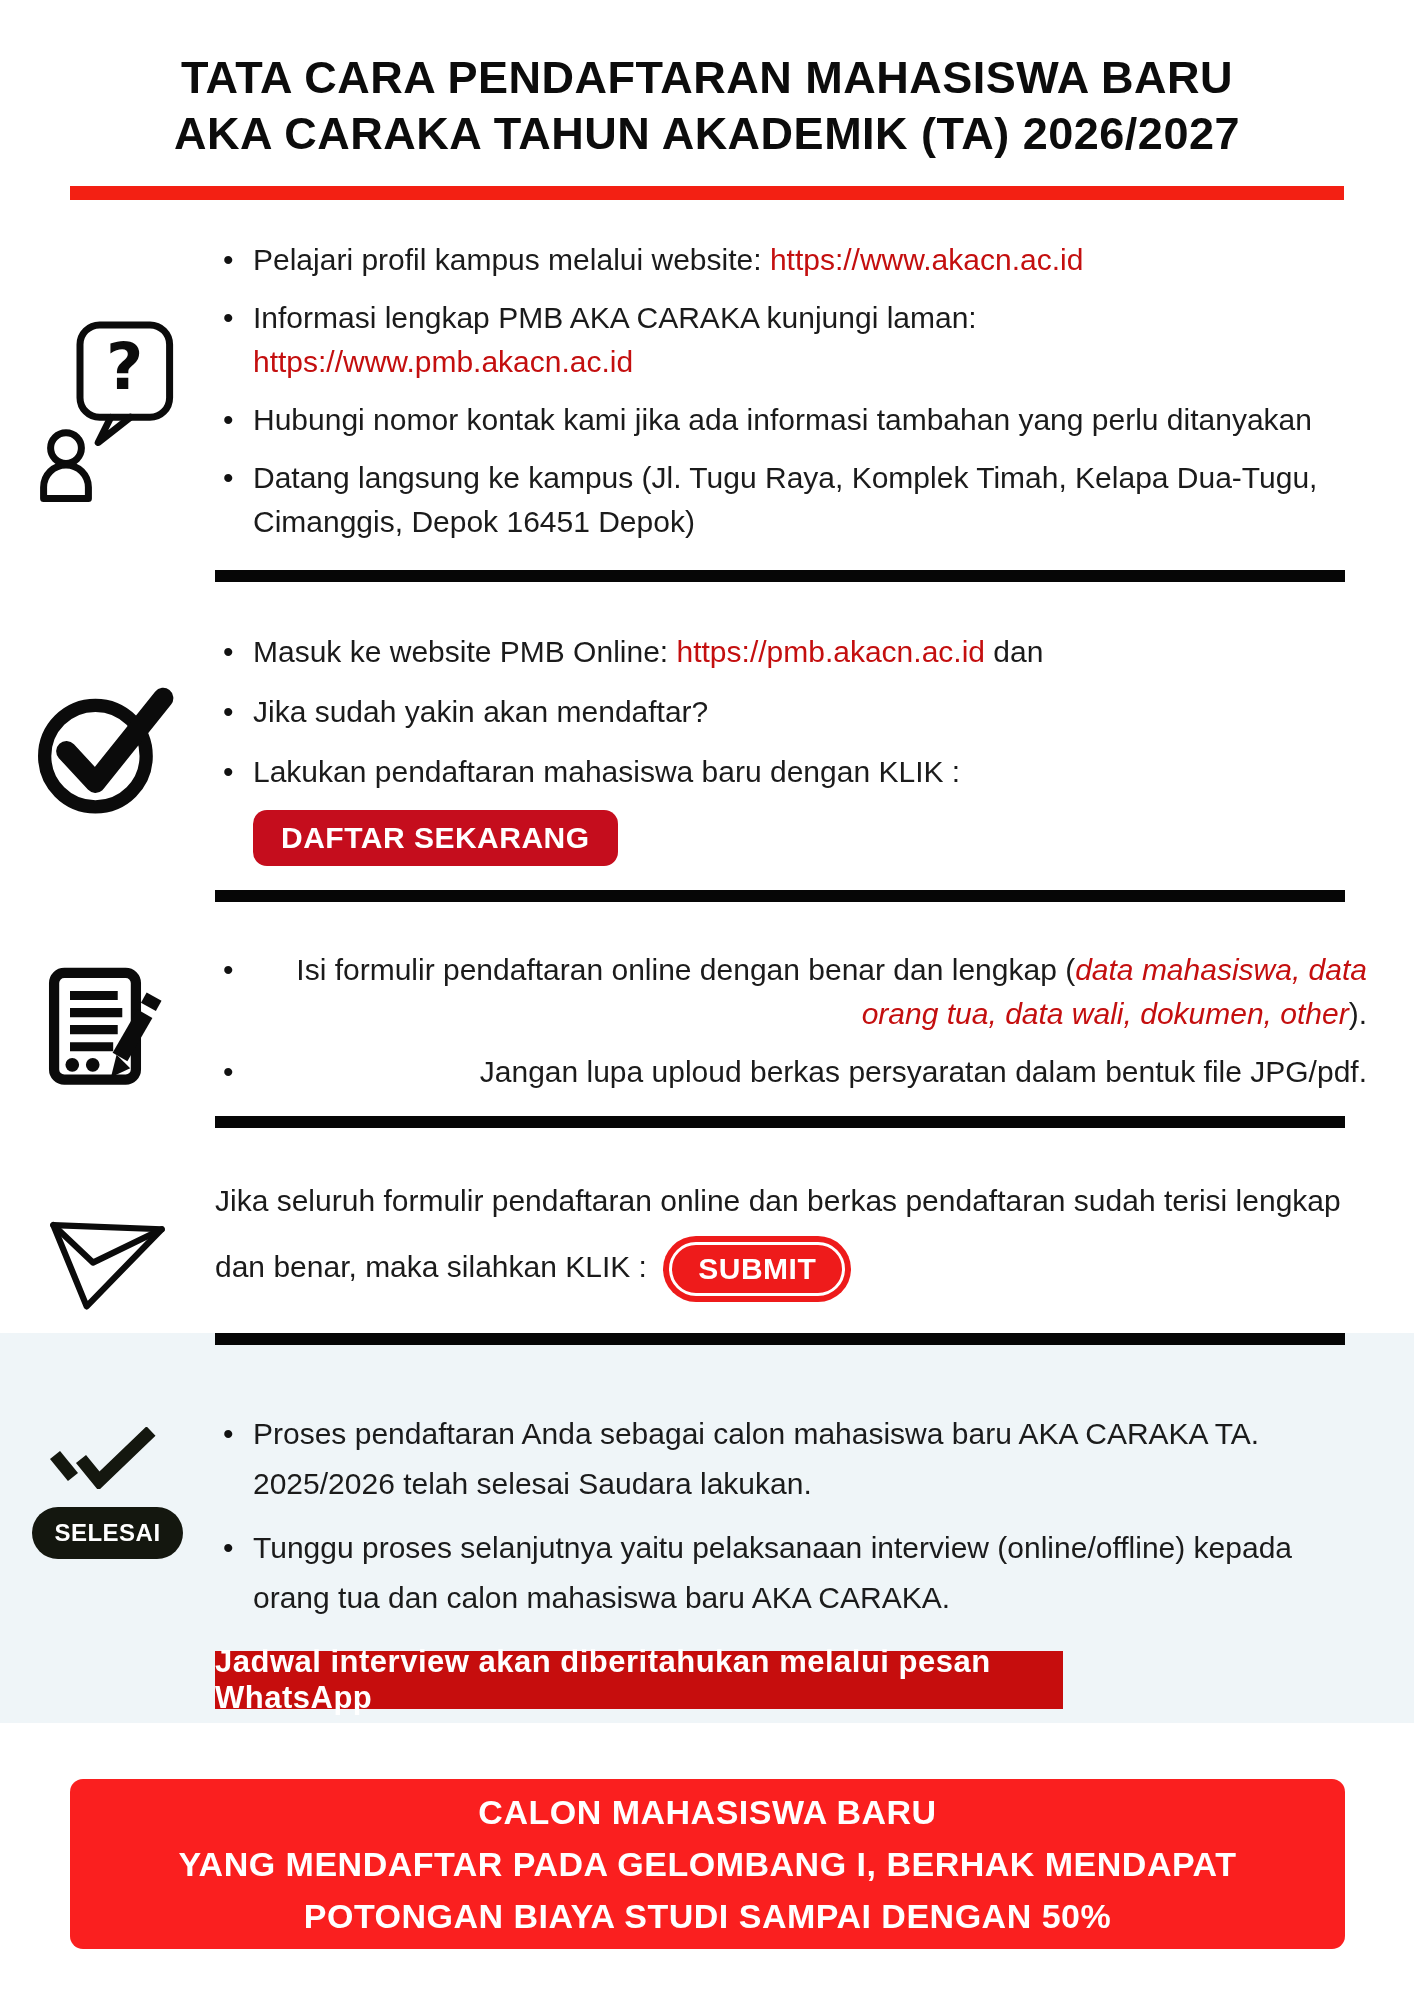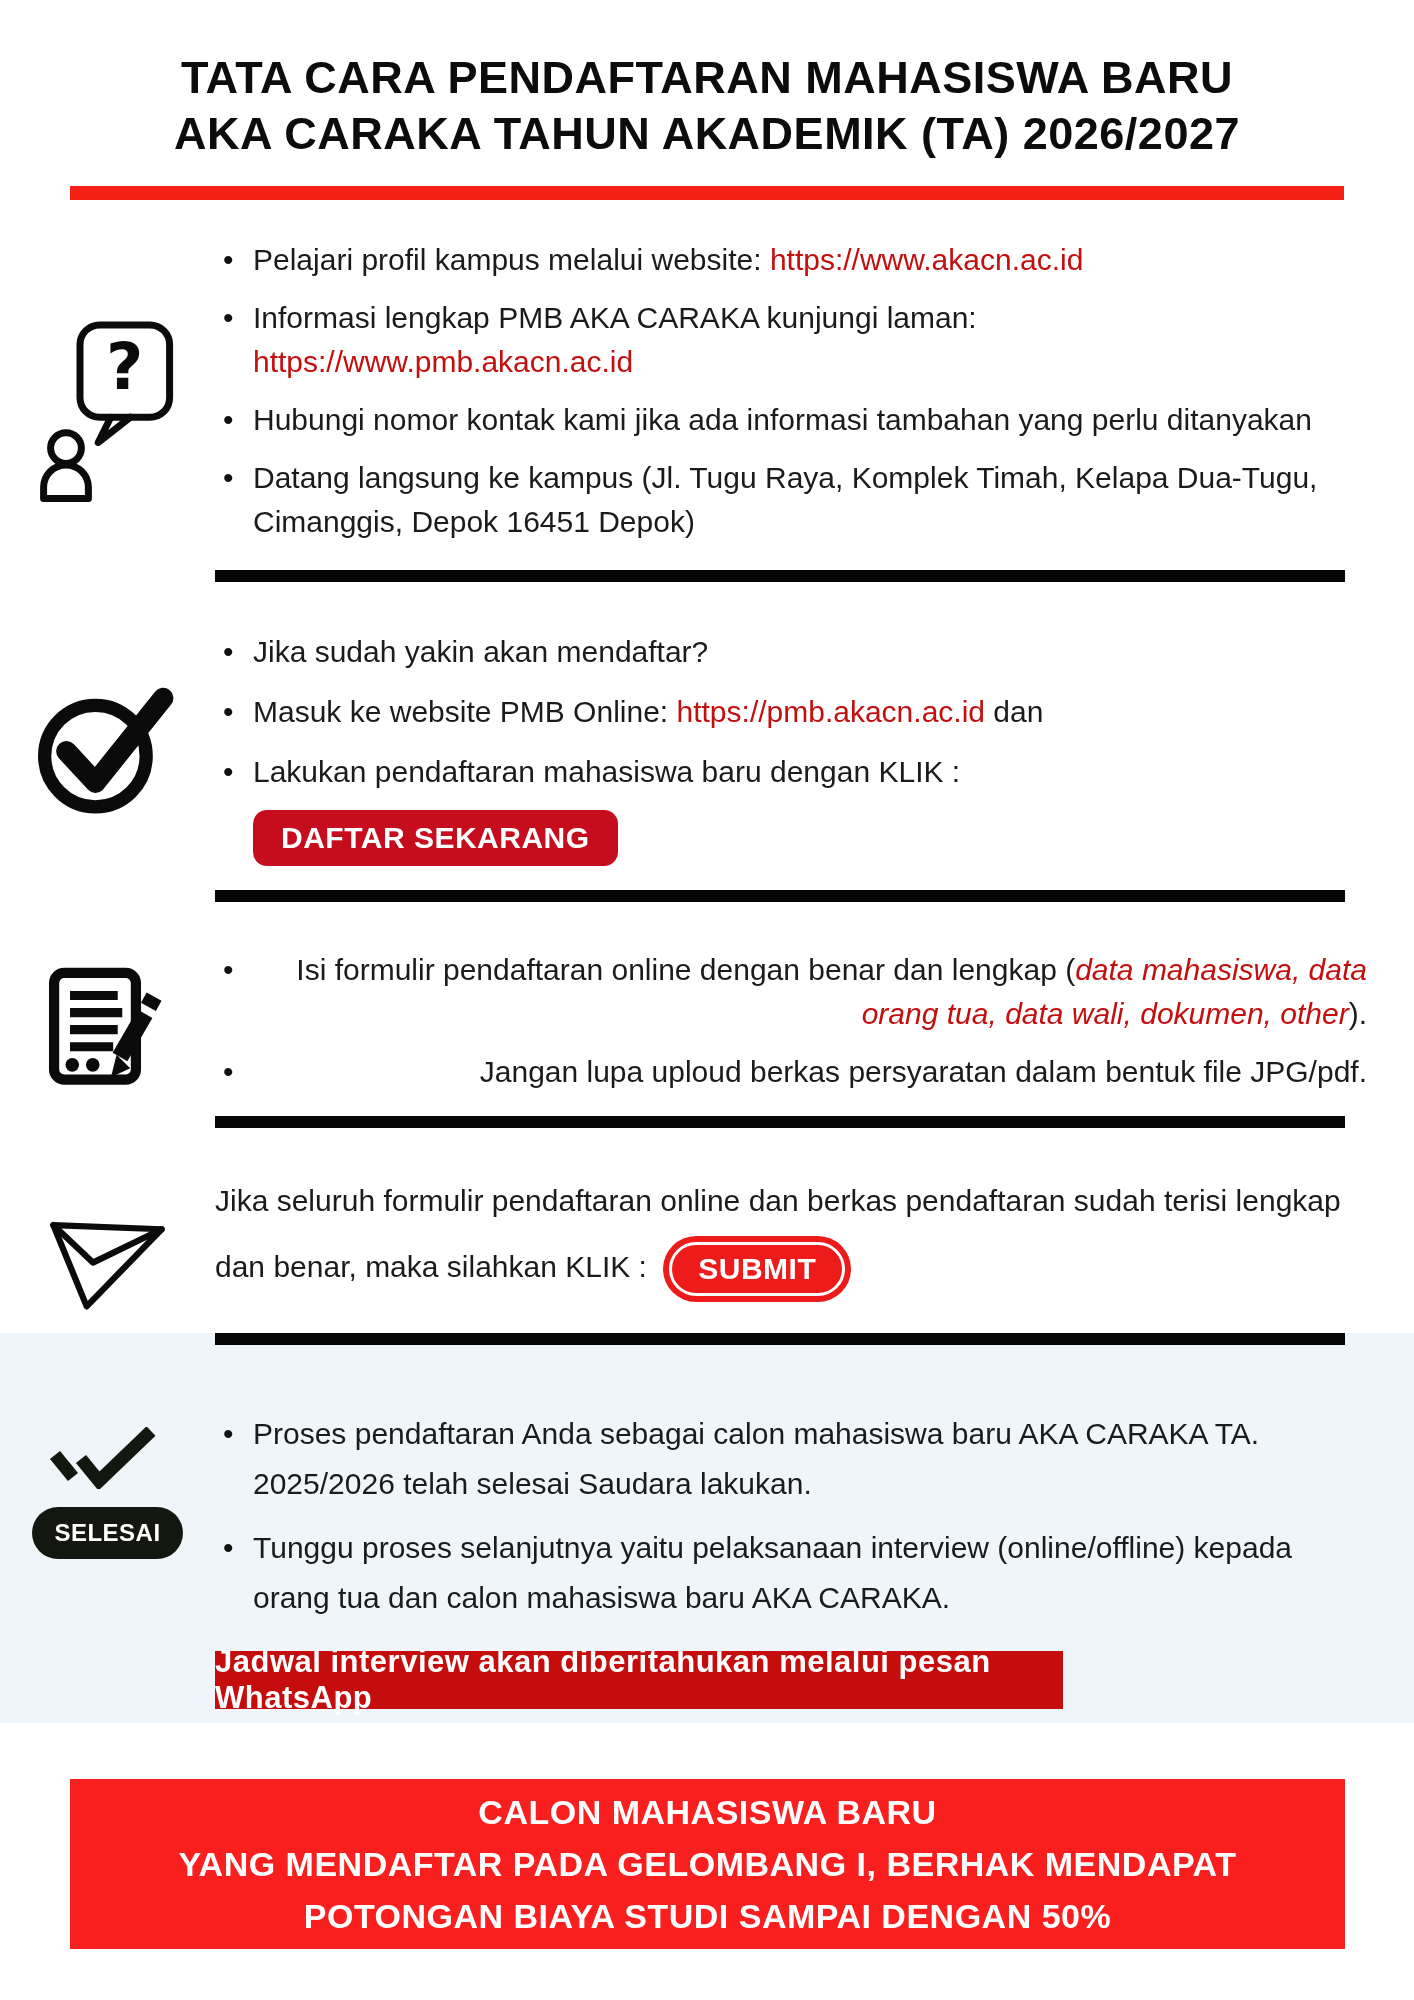--- a/index.html
+++ b/index.html
@@ -88,20 +88,21 @@
     background:#c60d0d; color:#ffffff;
     display:flex; align-items:center; justify-content:center;
     font-size:31px; font-weight:800; letter-spacing:0.5px;
   }
   
   .promo-banner {
     margin:56px auto 0 70px; width:1275px; height:170px;
     background:#fa1f1f; color:#ffffff;
     display:flex; flex-direction:column; align-items:center; justify-content:center;
     text-align:center;
+    border-radius:13px;
   }
   .promo-line { font-size:34px; line-height:52px; font-weight:800; letter-spacing:0.5px; }
   svg .stroke { fill:none; stroke:#0b0b0b; stroke-linecap:round; stroke-linejoin:round; }
 </style>
 </head>
 <body>
 
 <div class="page">
 
   <div class="header">
@@ -141,24 +142,24 @@
 
   <div class="step step-2">
     <div class="icon-col">
       <svg width="145" height="160" viewBox="0 0 120 130">
         <circle class="stroke" cx="50" cy="70" r="42" stroke-width="11"></circle>
         <path d="M26 66 L50 92 L106 22" fill="none" stroke="#0b0b0b" stroke-width="17" stroke-linecap="round" stroke-linejoin="round"></path>
       </svg>
     </div>
     <div class="content-col">
       <div class="bullet">
+        <span>Masuk ke website PMB Online: </span><a class="red-link">https://pmb.akacn.ac.id</a><span> dan</span>
+      </div>
+      <div class="bullet">
         <span>Jika sudah yakin akan mendaftar?</span>
-      </div>
-      <div class="bullet">
-        <span>Masuk ke website PMB Online: </span><a class="red-link">https://pmb.akacn.ac.id</a><span> dan</span>
       </div>
       <div class="bullet">
         <span>Lakukan pendaftaran mahasiswa baru dengan KLIK :</span>
       </div>
       <button class="daftar-button">DAFTAR SEKARANG</button>
     </div>
   </div>
 
   <div class="divider divider-2"></div>
 

